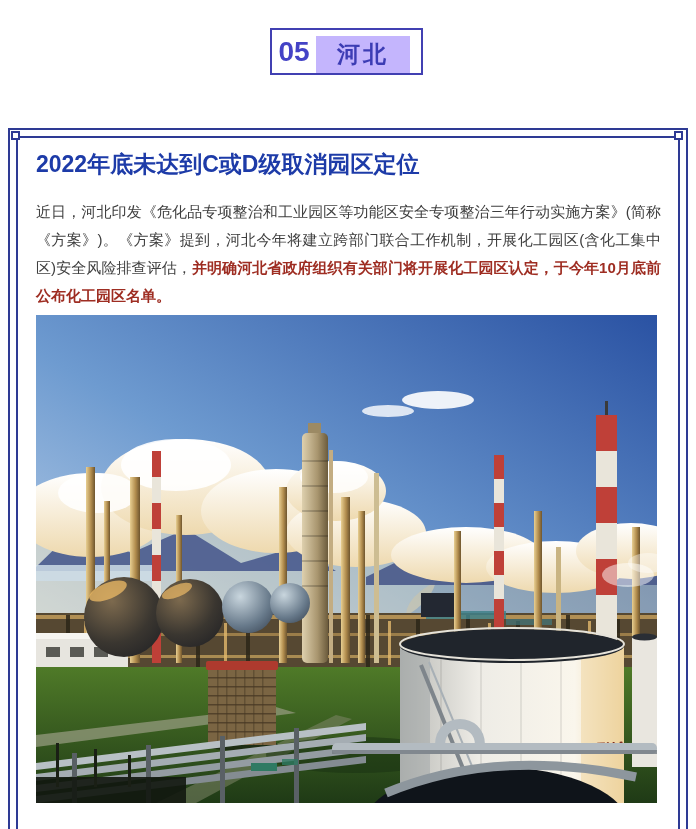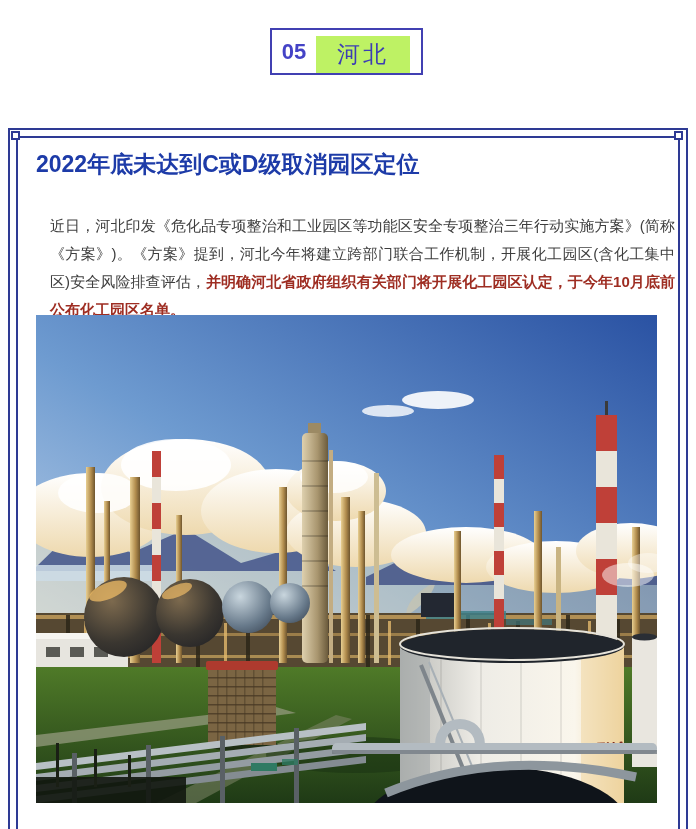--- a/index.html
+++ b/index.html
@@ -3,39 +3,39 @@
 <meta charset="utf-8">
 <style>
   html,body{margin:0;padding:0;background:#fff;}
   .page{position:relative;width:696px;height:829px;background:#ffffff;overflow:hidden;
         font-family:"Liberation Sans","DejaVu Sans",sans-serif;}
 
   
   .badge{position:absolute;left:270px;top:28px;width:153px;height:47px;
          border:2px solid #4140b2;box-sizing:border-box;background:#fff;}
   .badge-num{position:absolute;left:0;top:0;width:44px;height:43px;line-height:43px;
-             text-align:center;font-size:22px;font-weight:bold;color:#4443c6;}
+             text-align:center;font-size:28px;font-weight:bold;color:#4443c6;}
   .badge-region{position:absolute;left:44px;top:6px;width:94px;height:37px;line-height:37px;
-                background:#bef264;color:#3c3cb4;font-size:23px;font-weight:normal;
+                background:#c4b5fd;color:#3c3cb4;font-size:23px;font-weight:bold;
                 text-align:center;letter-spacing:3px;}
 
   
   .frame-back{position:absolute;left:8px;top:128px;width:680px;height:900px;
               border:2px solid #2e3a94;box-sizing:border-box;}
   .frame-front{position:absolute;left:16px;top:136px;width:664px;height:900px;
                border:2px solid #2e3a94;box-sizing:border-box;background:transparent;}
   .corner{position:absolute;width:9px;height:9px;background:#fff;border:2px solid #2e3a94;
           box-sizing:border-box;}
   .corner-left{left:11px;top:131px;}
   .corner-right{left:674px;top:131px;}
 
   
   .heading{position:absolute;left:36px;top:153px;margin:0;font-size:23px;line-height:23px;
            font-weight:bold;color:#1d3ba8;}
-  .para{position:absolute;left:36px;top:198px;width:625px;margin:14px;font-size:15px;
+  .para{position:absolute;left:36px;top:198px;width:625px;margin:0;font-size:15px;
         line-height:28px;color:#3e3e3e;text-align:justify;}
   .para .hl{color:#9e2d22;font-weight:bold;}
 
   .photo{position:absolute;left:36px;top:315px;width:621px;height:488px;margin:0;
          overflow:hidden;background:#456;}
   .photo svg{display:block;width:621px;height:488px;}
 </style>
 </head>
 <body>
 

